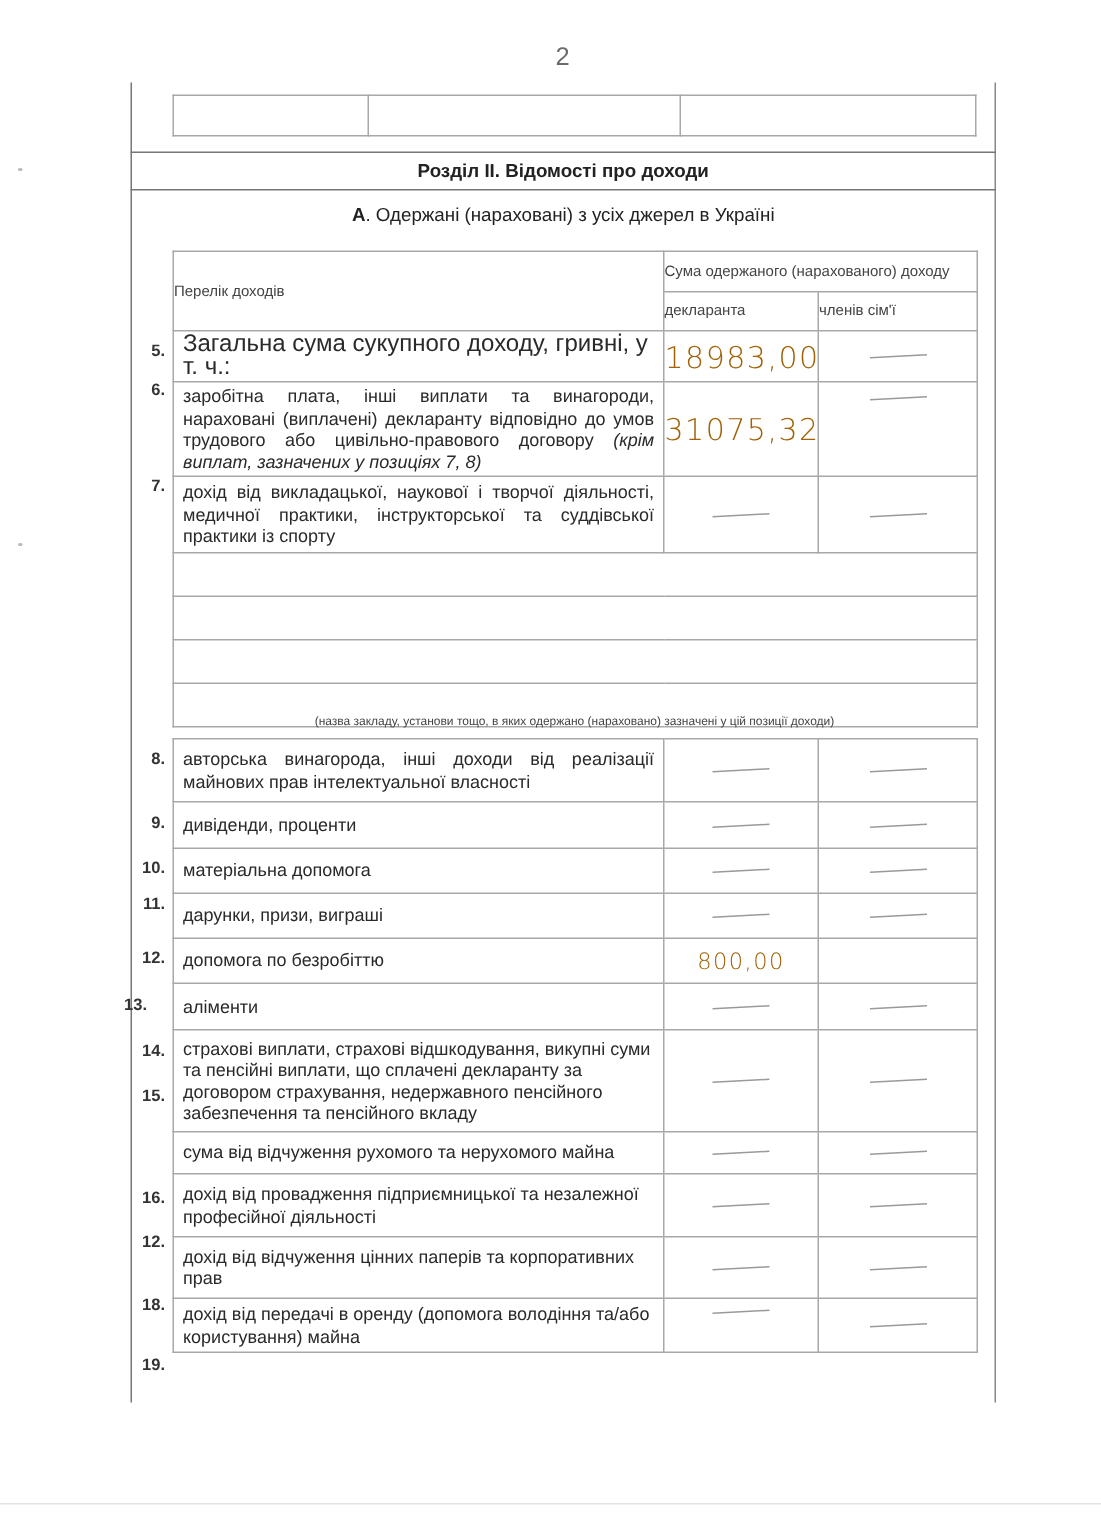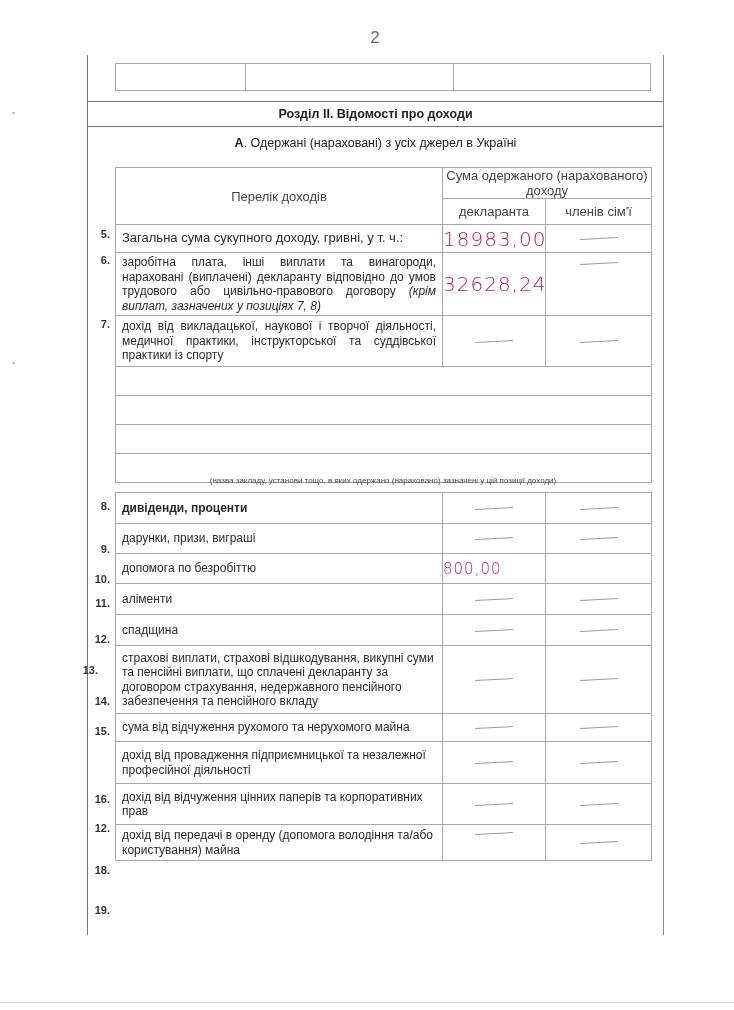--- a/index.html
+++ b/index.html
@@ -16,26 +16,26 @@
   .section-title { left: 88px; top: 102px; width: 575px; height: 24px; line-height: 24px; text-align: center; font-weight: bold; font-size: 12.5px; color: #222; }
   .subsection-title { left: 88px; top: 136px; width: 575px; text-align: center; font-size: 12.5px; color: #222; }
   .subsection-title b { font-weight: bold; }
 
   table { border-collapse: collapse; position: absolute; table-layout: fixed; }
   td { border: 1px solid #a8a8a8; padding: 0; vertical-align: middle; }
 
   .toptbl { left: 115px; top: 63px; width: 536px; height: 28px; }
 
   .main { left: 115px; top: 167px; width: 536px; }
-  .hdr { font-size: 13px; color: #444; text-align: center; }
+  .hdr { font-size: 10px; color: #444; text-align: left; }
   .item-text { font-size: 12px; line-height: 14.5px; color: #2a2a2a; padding: 2px 6px 2px 6px; text-align: justify; }
   .item-text.left { text-align: left; }
   .item-text i { font-style: italic; }
   .num { position: absolute; font-size: 11px; font-weight: bold; color: #333; text-align: right; width: 26px; }
-  .hand { font-family: "DejaVu Sans", sans-serif; color: #be185d; font-size: 20px; letter-spacing: 1px; text-align: left; font-weight: 300; }
+  .hand { font-family: "DejaVu Sans", sans-serif; color: #a16207; font-size: 20px; letter-spacing: 1px; text-align: center; font-weight: 300; }
   .hand.small { font-size: 15px; }
   .dash { display: block; margin: 0 auto; width: 38px; height: 1px; background: #9a9a9a; transform: rotate(-3deg); }
   .caption { left: 115px; top: 476px; width: 536px; text-align: center; font-size: 8px; color: #444; }
   .bottom-line { left: 0; top: 1002px; width: 734px; height: 1px; background: #e4e4e4; }
   .speck { width: 3px; height: 2px; background: #bbb; border-radius: 1px; }
 </style>
 </head>
 <body>
 
 <div class="abs page-num">2</div>
@@ -83,29 +83,29 @@
   <tbody>
       <tr style="height:27px;">
     <td rowspan="2" class="hdr">Перелік доходів</td>
     <td colspan="2" class="hdr">Сума одержаного (нарахованого) доходу</td>
   </tr>
   <tr style="height:26px;">
     <td class="hdr">декларанта</td>
     <td class="hdr">членів сім'ї</td>
   </tr>
   <tr style="height:28px;">
-    <td class="item-text left" style="font-size:13px;margin-left:32px;">Загальна сума сукупного доходу, гривні, у т. ч.:</td>
+    <td class="item-text left" style="font-size:16px;margin-left:32px;">Загальна сума сукупного доходу, гривні, у т. ч.:</td>
     <td class="hand">18983,00</td>
     <td>
           <span class="dash"></span>
         </td>
   </tr>
   <tr style="height:62px;">
     <td class="item-text"><span>заробітна плата, інші виплати та винагороди, нараховані (виплачені) декларанту відповідно до умов трудового або цивільно-правового договору</span> <i>(крім виплат, зазначених у позиціях 7, 8)</i></td>
-    <td class="hand">32628,24</td>
+    <td class="hand">31075,32</td>
     <td style="vertical-align:top;padding-top:10px;">
           <span class="dash"></span>
         </td>
   </tr>
   <tr style="height:51px;">
     <td class="item-text">дохід від викладацької, наукової і творчої діяльності, медичної практики, інструкторської та суддівської практики із спорту</td>
     <td>
           <span class="dash"></span>
         </td>
     <td>
@@ -129,22 +129,40 @@
 
 <div class="abs caption">(назва закладу, установи тощо, в яких одержано (нараховано) зазначені у цій позиції доходи)</div>
 
 <table class="main" style="top:492px;">
   <colgroup>
       <col style="width:327px">
       <col style="width:103px">
       <col style="width:106px">
     </colgroup>
   <tbody>
-  <tr style="height:31px;font-weight:bold;">
+      <tr style="height:42px;">
+    <td class="item-text">авторська винагорода, інші доходи від реалізації майнових прав інтелектуальної власності</td>
+    <td>
+          <span class="dash"></span>
+        </td>
+    <td>
+          <span class="dash"></span>
+        </td>
+  </tr>
+  <tr style="height:31px;">
     <td class="item-text left">дивіденди, проценти</td>
+    <td>
+          <span class="dash"></span>
+        </td>
+    <td>
+          <span class="dash"></span>
+        </td>
+  </tr>
+  <tr style="height:30px;">
+    <td class="item-text left">матеріальна допомога</td>
     <td>
           <span class="dash"></span>
         </td>
     <td>
           <span class="dash"></span>
         </td>
   </tr>
   <tr style="height:30px;">
     <td class="item-text left">дарунки, призи, виграші</td>
     <td>
@@ -161,29 +179,20 @@
   </tr>
   <tr style="height:31px;">
     <td class="item-text left">аліменти</td>
     <td>
           <span class="dash"></span>
         </td>
     <td>
           <span class="dash"></span>
         </td>
   </tr>
-  <tr style="height:31px;">
-    <td class="item-text left">спадщина</td>
-    <td>
-          <span class="dash"></span>
-        </td>
-    <td>
-          <span class="dash"></span>
-        </td>
-  </tr>
   <tr style="height:68px;">
     <td class="item-text left">страхові виплати, страхові відшкодування, викупні суми та пенсійні виплати, що сплачені декларанту за договором страхування, недержавного пенсійного забезпечення та пенсійного вкладу</td>
     <td>
           <span class="dash"></span>
         </td>
     <td>
           <span class="dash"></span>
         </td>
   </tr>
   <tr style="height:28px;">

